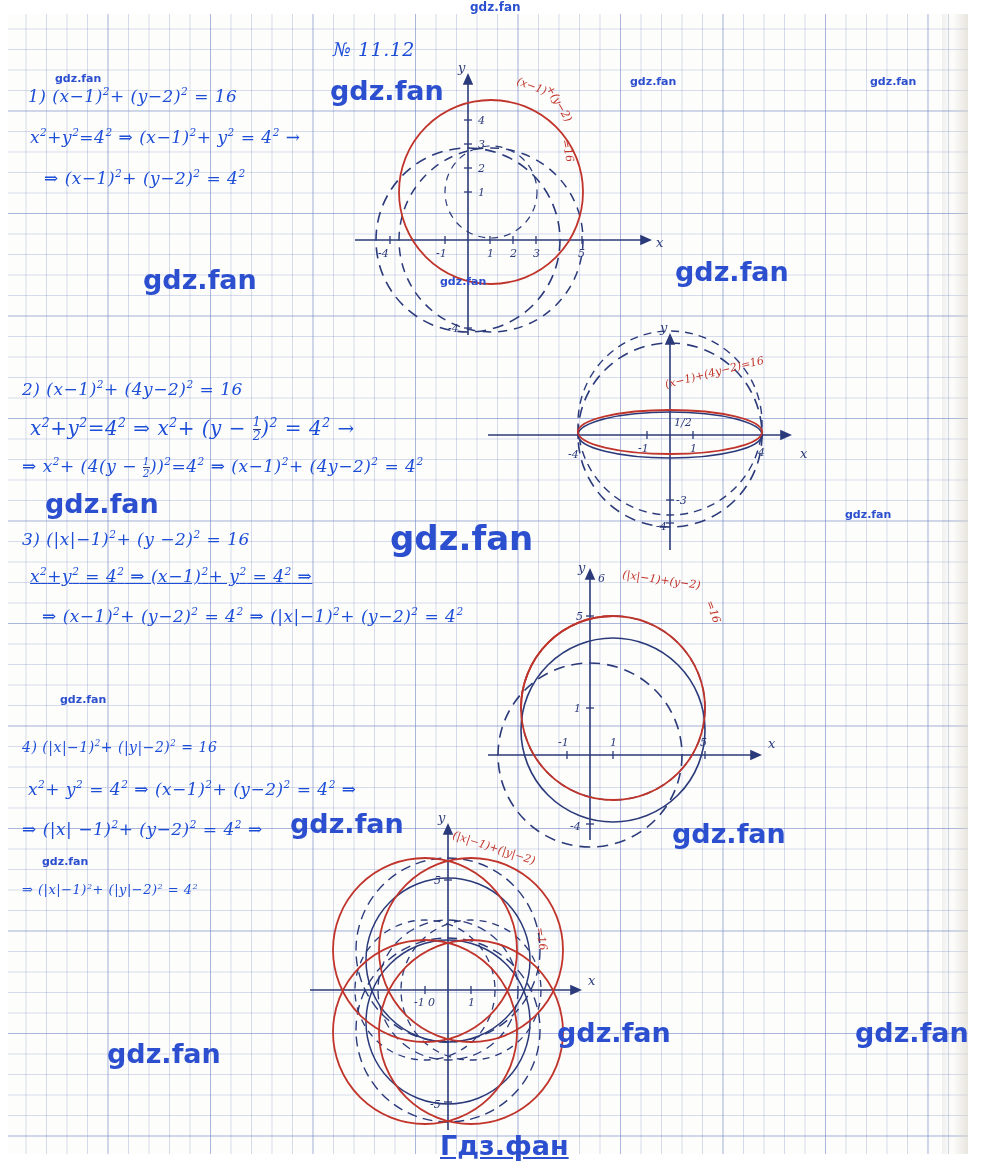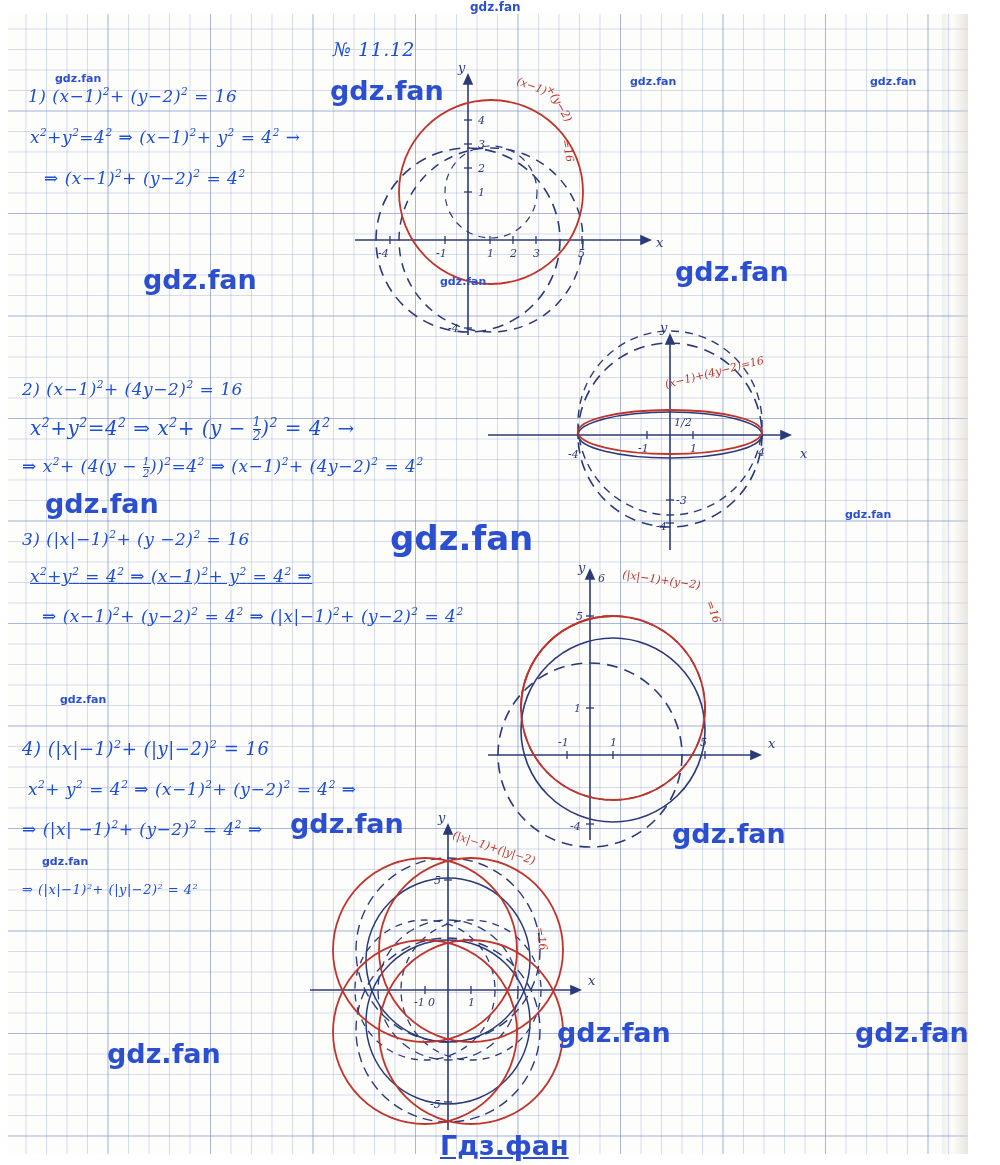--- a/index.html
+++ b/index.html
@@ -107,21 +107,21 @@
 <div class="hw" style="left:22px;top:528px;font-size:17px;">
   3) (|x|−1)<span class="sup">2</span>+ (y −2)<span class="sup">2</span> = 16
 </div>
 <div class="hw" style="left:30px;top:565px;font-size:17px;text-decoration:underline;">
   x<span class="sup">2</span>+y<span class="sup">2</span> = 4<span class="sup">2</span> ⇒ (x−1)<span class="sup">2</span>+ y<span class="sup">2</span> = 4<span class="sup">2</span> ⇒
 </div>
 <div class="hw" style="left:22px;top:605px;font-size:17px;margin-left:20px;">
   ⇒ (x−1)<span class="sup">2</span>+ (y−2)<span class="sup">2</span> = 4<span class="sup">2</span> ⇒ (|x|−1)<span class="sup">2</span>+ (y−2)<span class="sup">2</span> = 4<span class="sup">2</span>
 </div>
 
-<div class="hw" style="left:22px;top:738px;font-size:18px;">
+<div class="hw" style="left:22px;top:738px;font-size:14px;">
   4) (|x|−1)<span class="sup">2</span>+ (|y|−2)<span class="sup">2</span> = 16
 </div>
 <div class="hw" style="left:28px;top:778px;font-size:17px;">
   x<span class="sup">2</span>+ y<span class="sup">2</span> = 4<span class="sup">2</span> ⇒ (x−1)<span class="sup">2</span>+ (y−2)<span class="sup">2</span> = 4<span class="sup">2</span> ⇒
 </div>
 <div class="hw" style="left:22px;top:818px;font-size:17px;">
   ⇒ (|x| −1)<span class="sup">2</span>+ (y−2)<span class="sup">2</span> = 4<span class="sup">2</span> ⇒
 </div>
 <div class="hw" style="left:22px;top:882px;font-size:13px;">
   ⇒ (|x|−1)<span class="sup">2</span>+ (|y|−2)<span class="sup">2</span> = 4<span class="sup">2</span>

